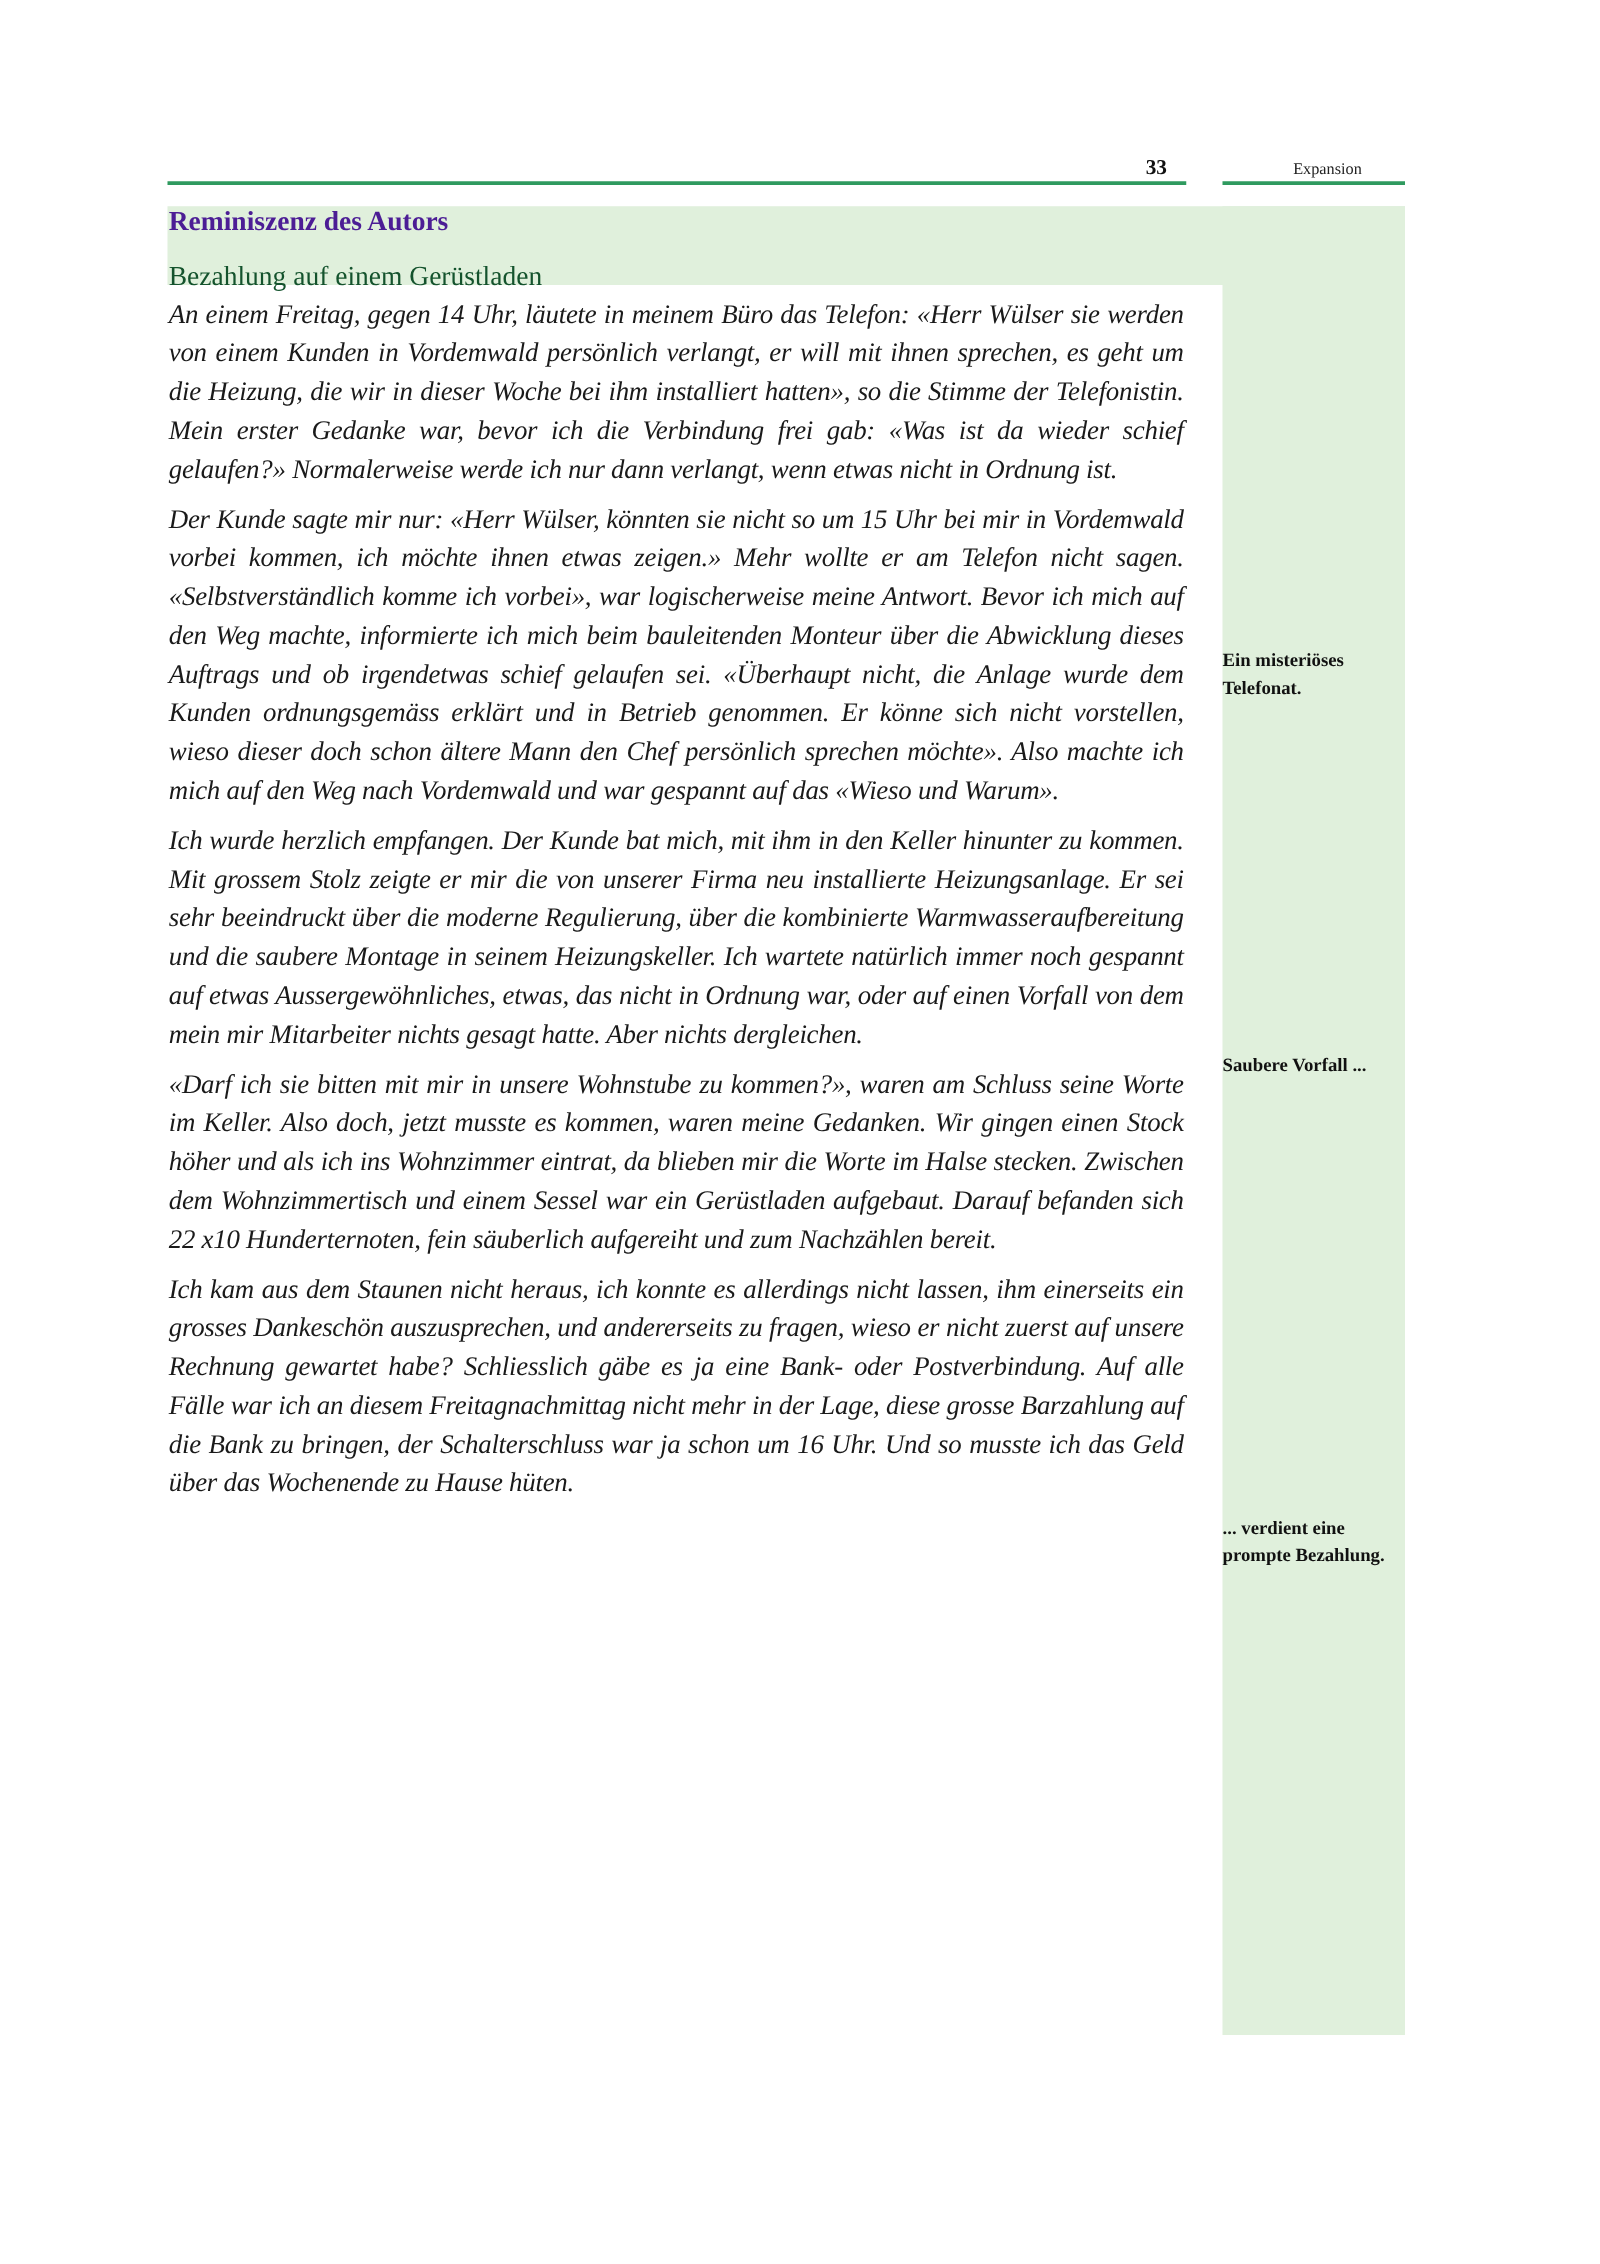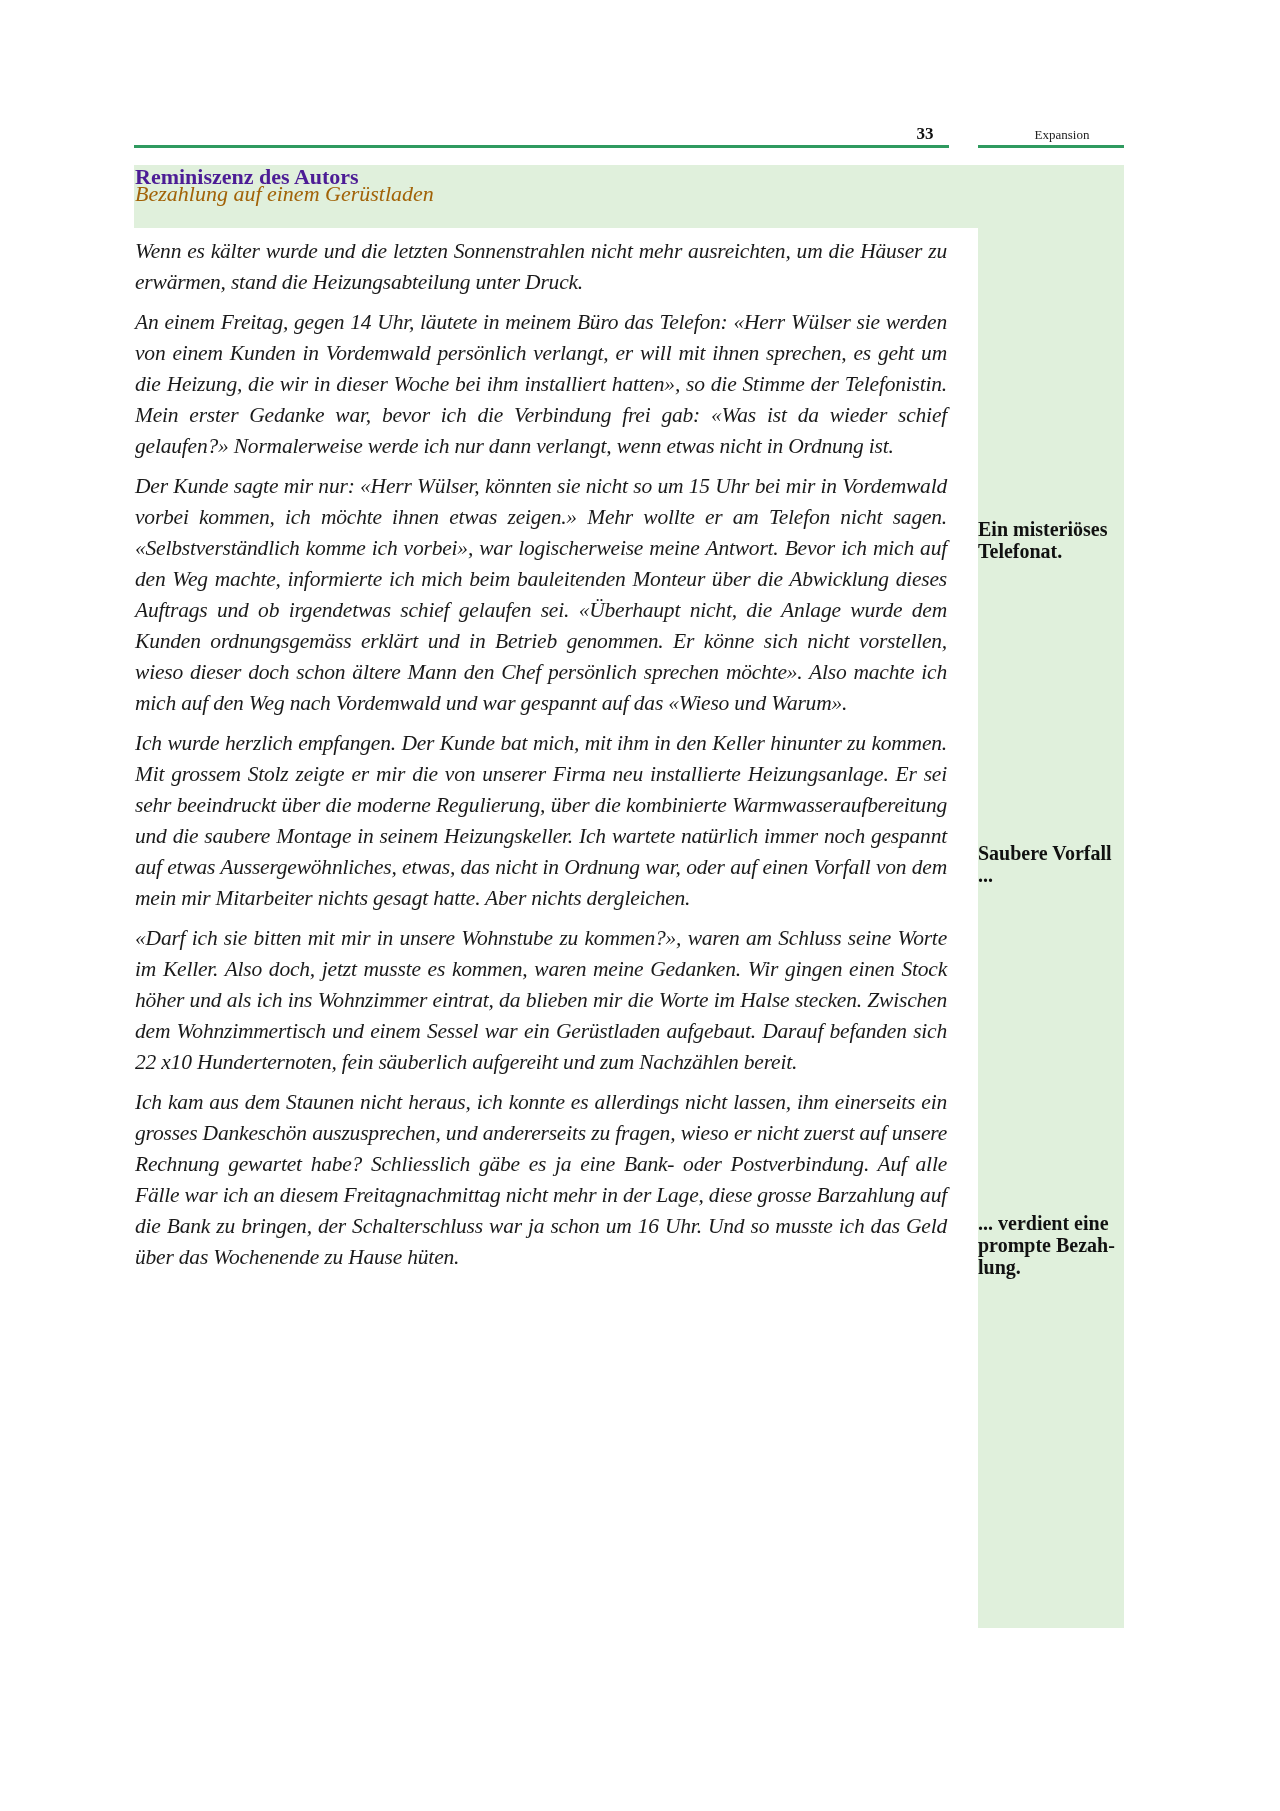--- a/index.html
+++ b/index.html
@@ -22,52 +22,51 @@
     position: absolute; left: 134px; top: 165px; width: 990px; height: 63px; background: #e0f0dc;
   }
   .green-side {
     position: absolute; left: 978px; top: 165px; width: 146px; height: 1463px; background: #e0f0dc;
   }
   .box-title {
     position: absolute; left: 135px; top: 164px;
     font-family: "Liberation Serif", serif; font-weight: bold; font-size: 22px; color: #4c1d95;
   }
   .box-subtitle {
-    position: absolute; left: 135px; top: 181px;
-    font-family: "Liberation Serif", serif; font-style: italic; font-size: 22px; color: #a16207;
+    position: absolute; left: 135px; top: 208px;
+    font-family: "Liberation Serif", serif; font-size: 22px; color: #14532d;
   }
   .body-text {
     position: absolute; left: 135px; top: 236px; width: 812px;
     font-family: "Liberation Serif", serif; font-style: italic; font-size: 21.5px;
     line-height: 31px; color: #1a1a1a; text-align: justify;
     letter-spacing: -0.2px;
   }
   .body-text p { margin: 0 0 9px 0; hyphens: manual; }
   .margin-note {
     position: absolute; left: 978px; width: 140px;
-    font-family: "Liberation Serif", serif; font-weight: bold; font-size: 20px;
+    font-family: "Liberation Serif", serif; font-weight: bold; font-size: 15px;
     line-height: 22px; color: #111;
   }
 </style>
 </head>
 <body>
 
 <div class="page-num">33</div>
 <div class="running-head">Expansion</div>
 <div class="rule-main"></div>
 <div class="rule-side"></div>
 
 <div class="green-head"></div>
 <div class="green-side"></div>
 
 <div class="box-title">Reminiszenz des Autors</div>
 <div class="box-subtitle">Bezahlung auf einem Gerüstladen</div>
 
 <div class="body-text">
-  <p>Wenn es kälter wurde und die letzten Sonnenstrahlen nicht mehr ausreichten, um die Häuser zu erwärmen, stand die Heizungsabteilung unter Druck.</p>
   <p>An einem Freitag, gegen 14 Uhr, läutete in meinem Büro das Telefon: «Herr Wülser sie werden von einem Kunden in Vordemwald persönlich verlangt, er will mit ihnen sprechen, es geht um die Heizung, die wir in dieser Woche bei ihm installiert hatten», so die Stimme der Telefonistin. Mein erster Gedanke war, bevor ich die Verbindung frei gab: «Was ist da wieder schief gelaufen?» Normalerweise werde ich nur dann verlangt, wenn etwas nicht in Ordnung ist.</p>
   <p>Der Kunde sagte mir nur: «Herr Wülser, könnten sie nicht so um 15 Uhr bei mir in Vordemwald vorbei kommen, ich möchte ihnen etwas zeigen.» Mehr wollte er am Telefon nicht sagen. «Selbstverständlich komme ich vorbei», war logischerweise meine Antwort. Bevor ich mich auf den Weg machte, informierte ich mich beim bauleitenden Monteur über die Abwicklung dieses Auftrags und ob irgendetwas schief gelaufen sei. «Überhaupt nicht, die Anlage wurde dem Kunden ordnungsgemäss erklärt und in Betrieb genommen. Er könne sich nicht vorstellen, wieso dieser doch schon ältere Mann den Chef persönlich sprechen möchte». Also machte ich mich auf den Weg nach Vordemwald und war ge­spannt auf das «Wieso und Warum».</p>
   <p>Ich wurde herzlich empfangen. Der Kunde bat mich, mit ihm in den Keller hin­unter zu kommen. Mit grossem Stolz zeigte er mir die von unserer Firma neu installierte Heizungsanlage. Er sei sehr beeindruckt über die moderne Regulie­rung, über die kombinierte Warmwasseraufbereitung und die saubere Montage in seinem Heizungskeller. Ich wartete natürlich immer noch gespannt auf etwas Aussergewöhnliches, etwas, das nicht in Ordnung war, oder auf einen Vorfall von dem mein mir Mitarbeiter nichts gesagt hatte. Aber nichts dergleichen.</p>
   <p>«Darf ich sie bitten mit mir in unsere Wohnstube zu kommen?», waren am Schluss seine Worte im Keller. Also doch, jetzt musste es kommen, waren meine Gedan­ken. Wir gingen einen Stock höher und als ich ins Wohnzimmer eintrat, da blie­ben mir die Worte im Halse stecken. Zwischen dem Wohnzimmertisch und einem Sessel war ein Gerüstladen aufgebaut. Darauf befanden sich 22 x10 Hunderter­noten, fein säuberlich aufgereiht und zum Nachzählen bereit.</p>
   <p>Ich kam aus dem Staunen nicht heraus, ich konnte es allerdings nicht lassen, ihm einerseits ein grosses Dankeschön auszusprechen, und andererseits zu fra­gen, wieso er nicht zuerst auf unsere Rechnung gewartet habe? Schliesslich gäbe es ja eine Bank- oder Postverbindung. Auf alle Fälle war ich an diesem Freitagnachmittag nicht mehr in der Lage, diese grosse Barzahlung auf die Bank zu bringen, der Schalterschluss war ja schon um 16 Uhr. Und so musste ich das Geld über das Wochenende zu Hause hüten.</p>
 </div>
 
 <div class="margin-note" style="top:518px;">Ein misteriöses Telefonat.</div>
 <div class="margin-note" style="top:842px;">Saubere Vorfall ...</div>
 <div class="margin-note" style="top:1180px;margin-top:32px;">... verdient eine prompte Bezah­lung.</div>

